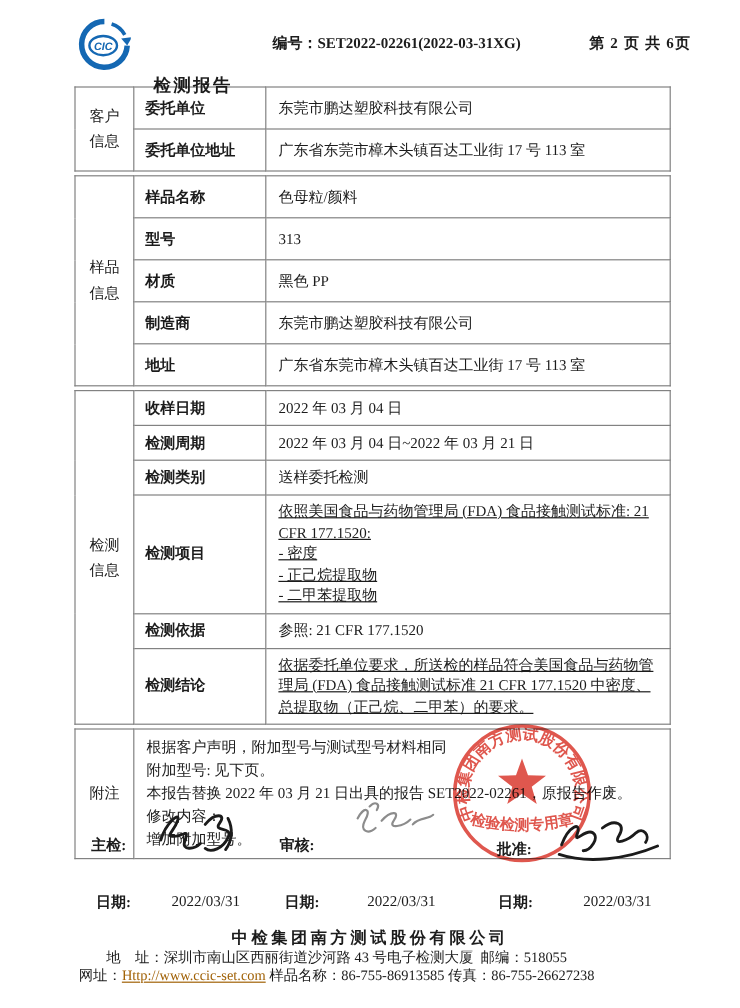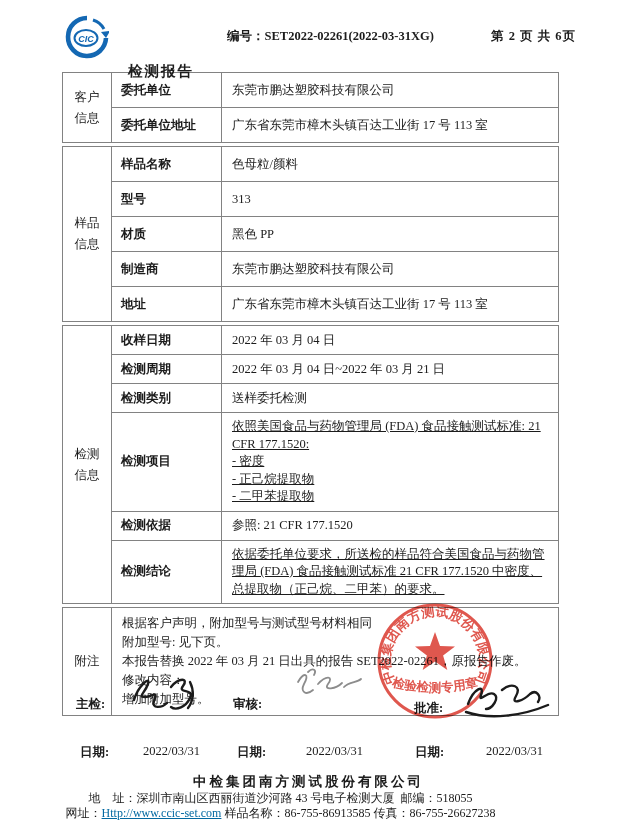--- a/index.html
+++ b/index.html
@@ -28,21 +28,21 @@
   .lbl{font-weight:bold;}
   .sig{position:absolute;}
   .stamp{position:absolute;left:373px;top:599px;width:124px;height:124px;
          mix-blend-mode:multiply;opacity:.93;z-index:4;}
   .sig-top{z-index:5;}
   
   .foot-company{position:absolute;left:0;top:773px;width:617px;text-align:center;
                 font-size:13.5px;font-weight:bold;letter-spacing:3px;}
   .foot-line{position:absolute;left:0;width:561px;text-align:center;font-size:12px;}
   .f2{top:790px;} .f3{top:805px;}
-  .link{color:#0369a1;text-decoration:underline;}
+  .link{color:#a16207;text-decoration:underline;}
 </style>
 </head>
 <body>
 
 <div class="page">
 
   <svg class="hdr-logo" viewBox="0 0 46 46">
     <path d="M24 4 A19 19 0 1 0 43 24" fill="none" stroke="#1468b3" stroke-width="4.6"></path>
     <path d="M43 24 L47 17 L38 18 Z" fill="#1468b3"></path>
     <path d="M30 6 A19 19 0 0 1 41 15" fill="none" stroke="#1468b3" stroke-width="3"></path>

